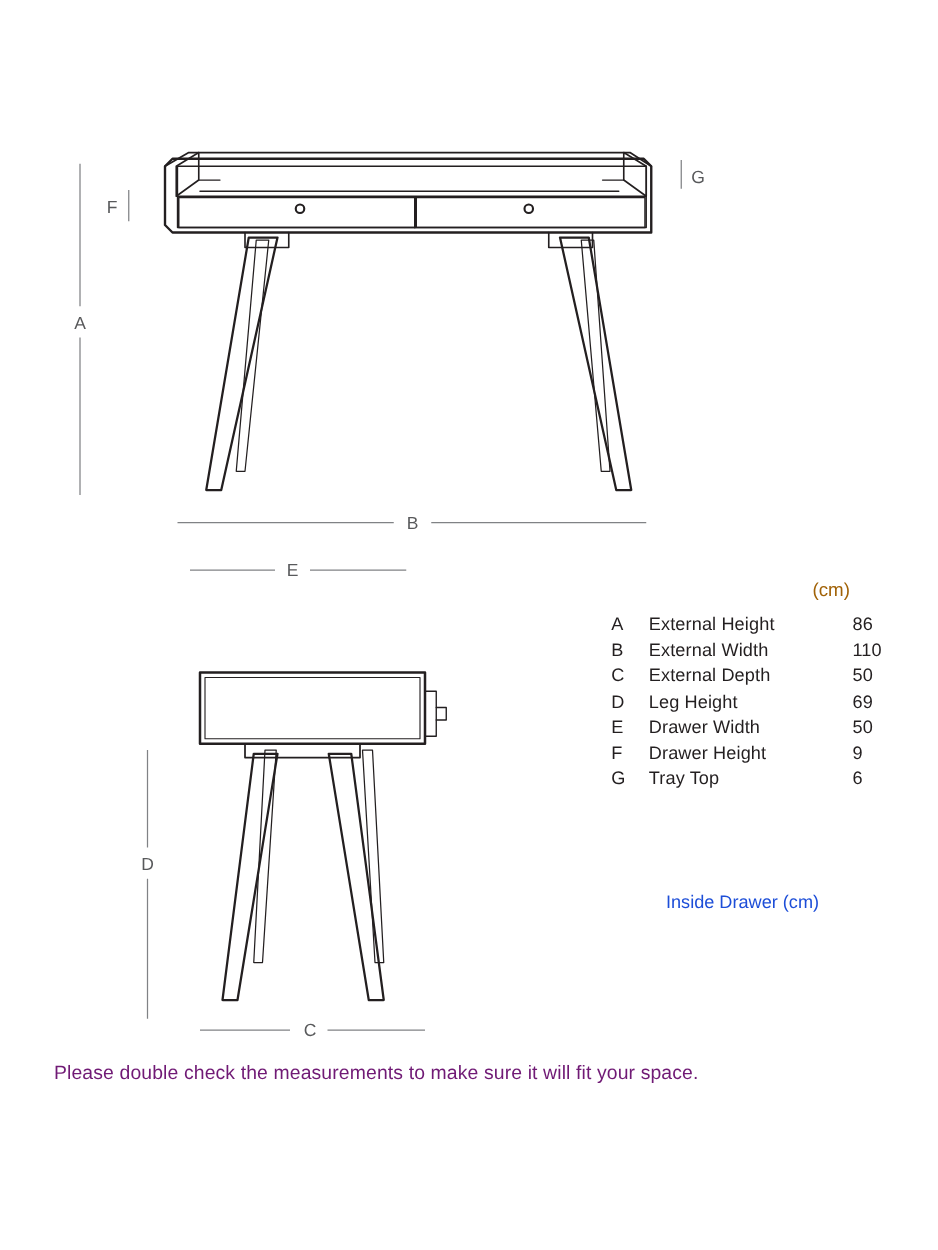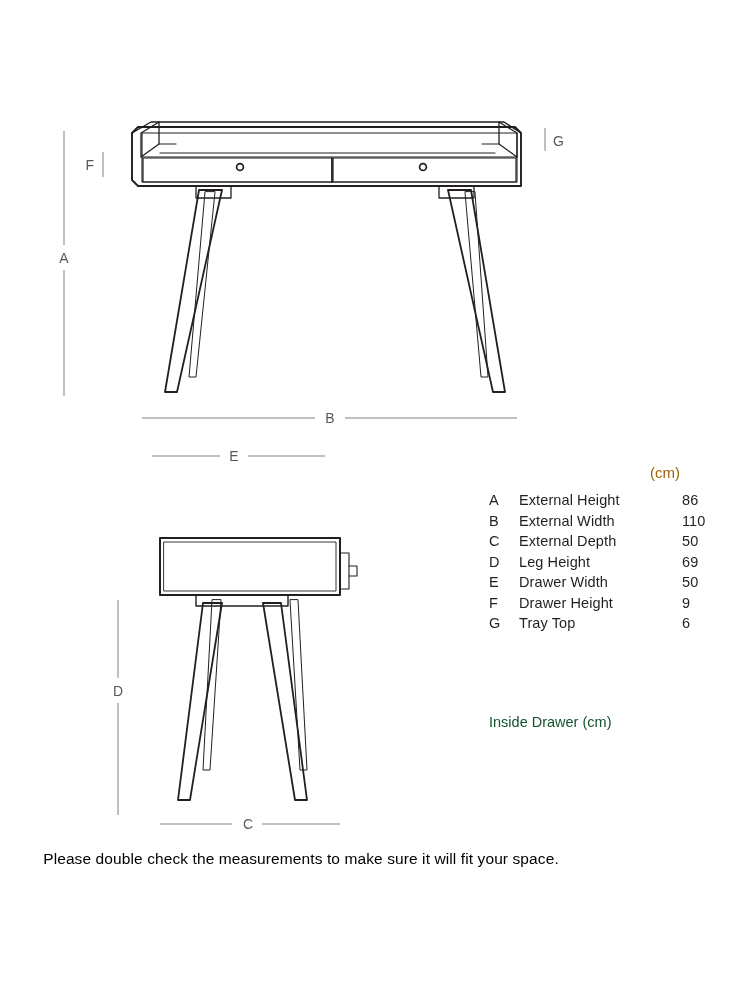--- a/index.html
+++ b/index.html
@@ -66,33 +66,34 @@
     flex: none;
     text-align: left;
     margin-left: 18px;
   }
   
   #inside-drawer {
     position: absolute;
     left: 489px;
     top: 712px;
     width: 210px;
+    text-align: center;
     font-size: 14.5px;
     line-height: 20px;
-    color: #14532d;
+    color: #1d4ed8;
   }
   
   #footer-note {
     position: absolute;
     left: 0px;
     top: 850px;
     width: 602px;
     text-align: center;
     font-size: 15.5px;
-    color: #000000;
+    color: #701a75;
     letter-spacing: 0.1px;
   }
 </style>
 </head>
 <body>
 
 <div id="sheet">
 
   <svg id="drawing" viewBox="0 0 750 1000">
 

